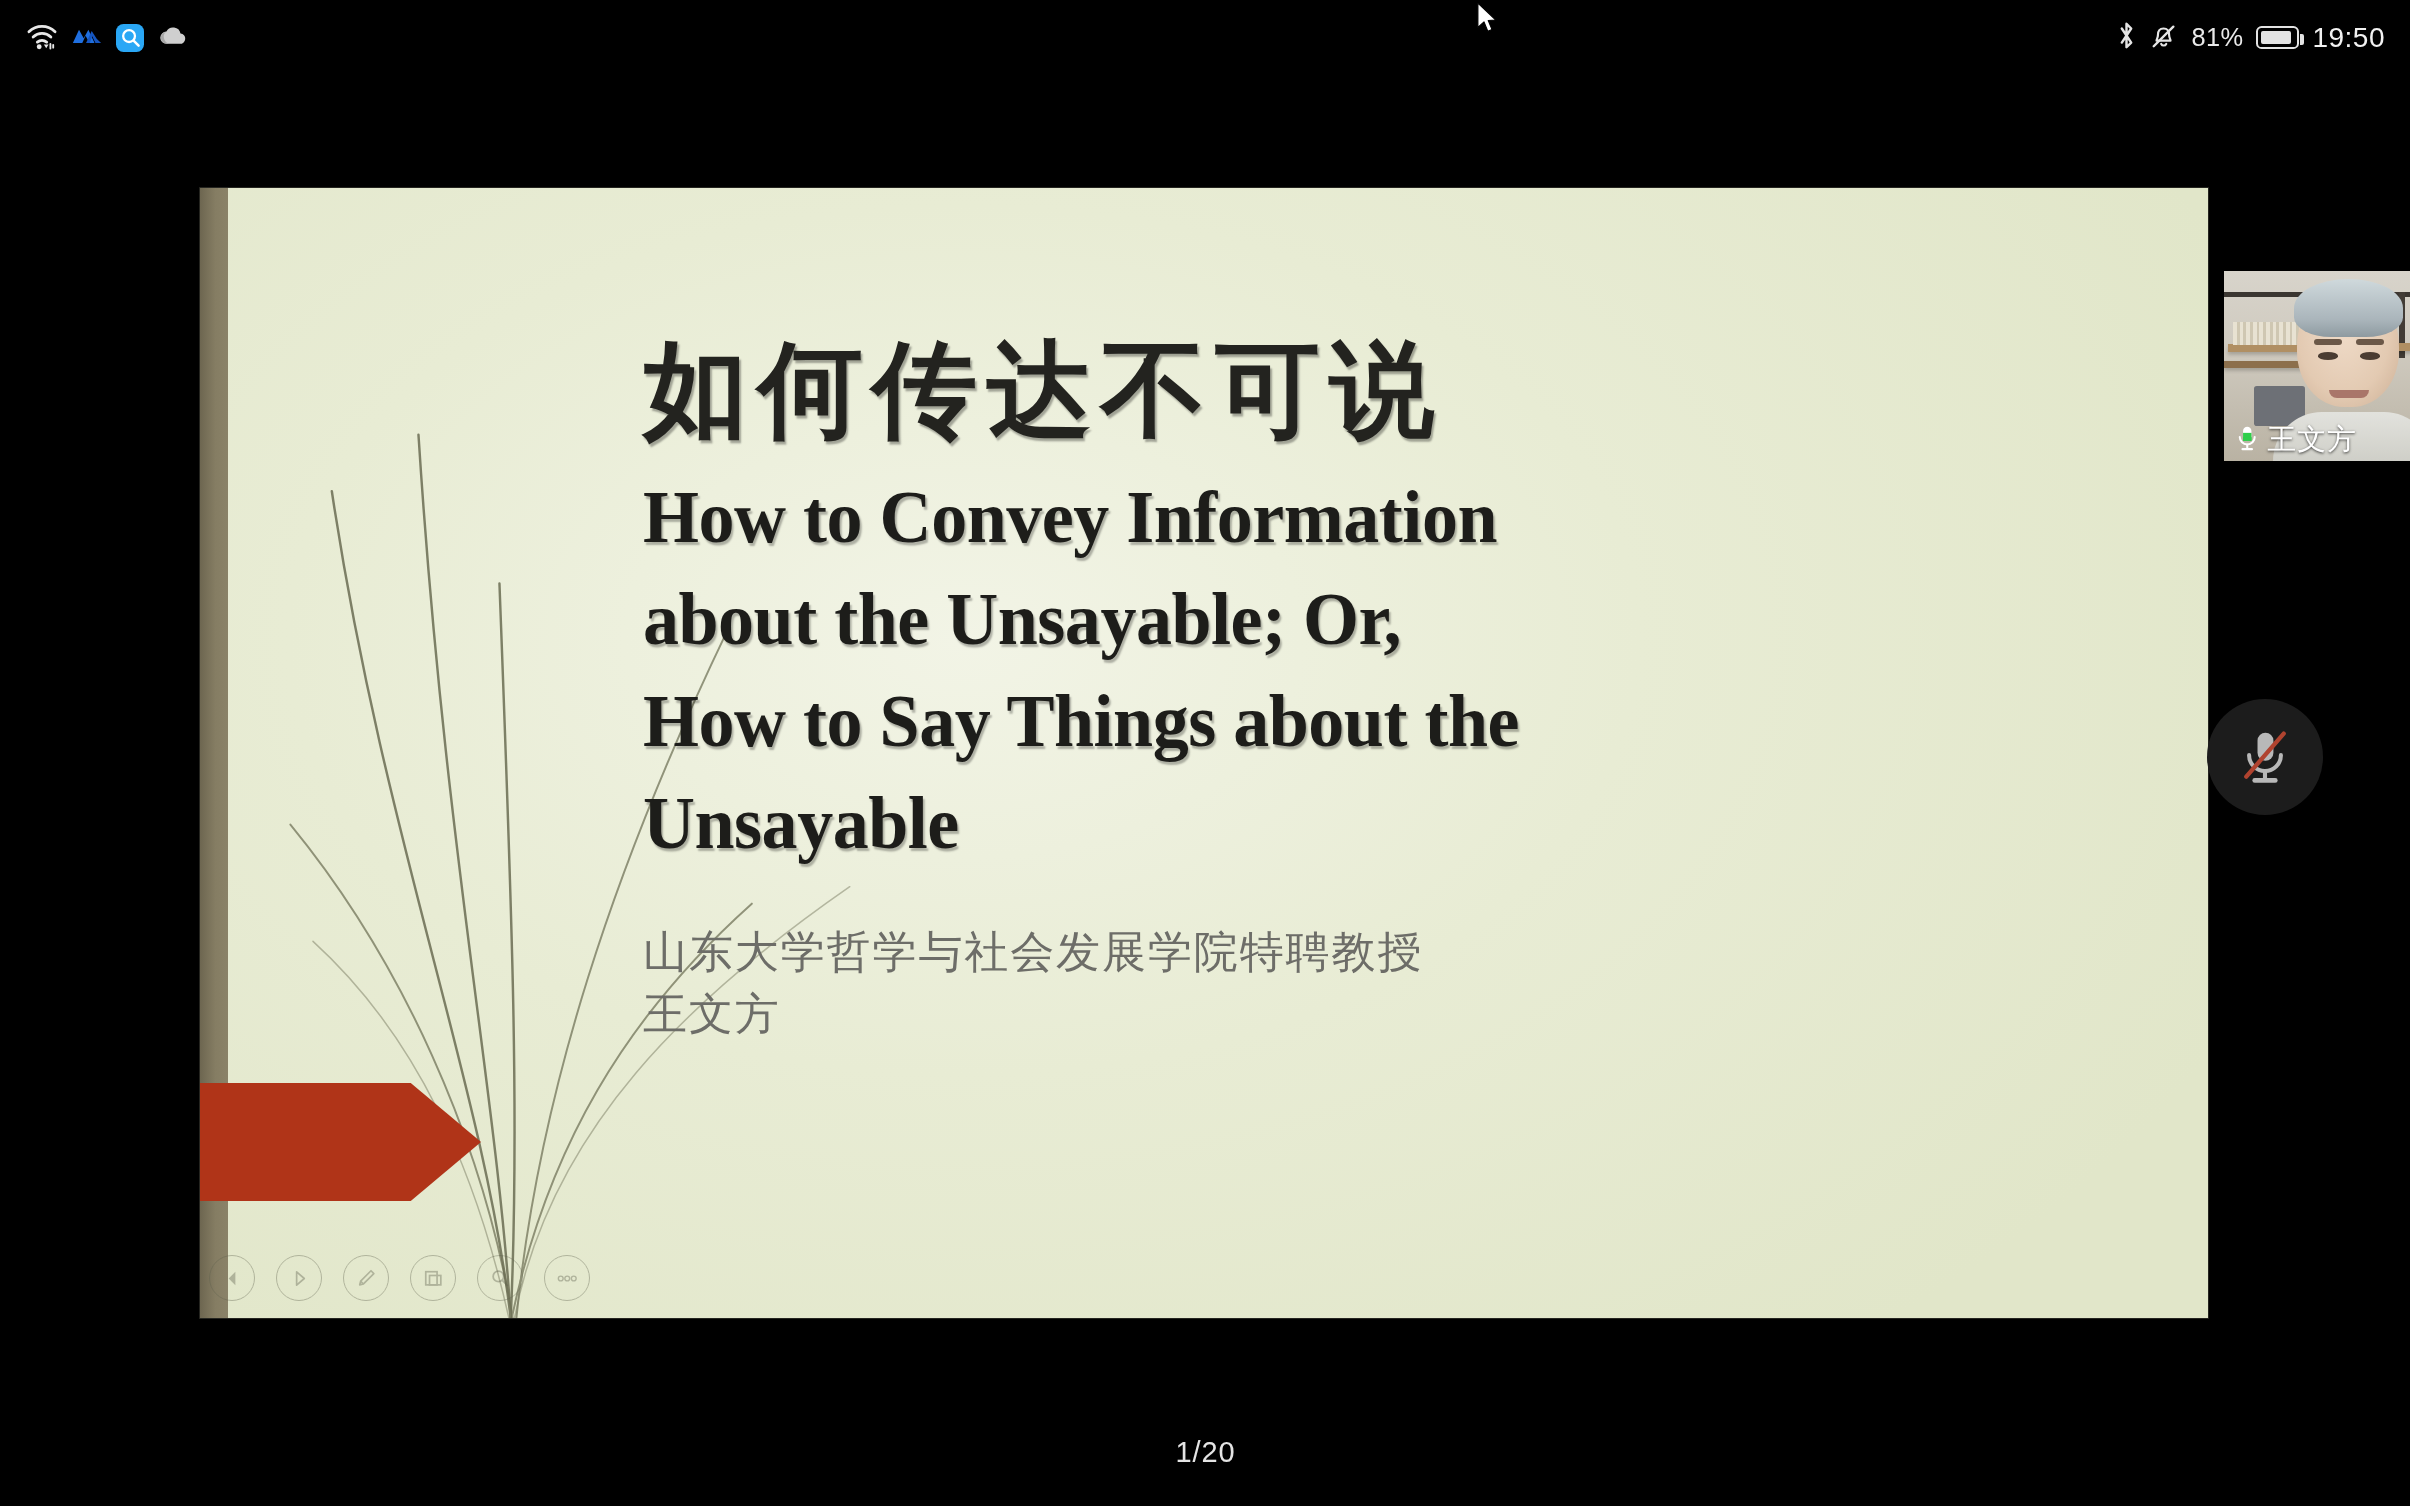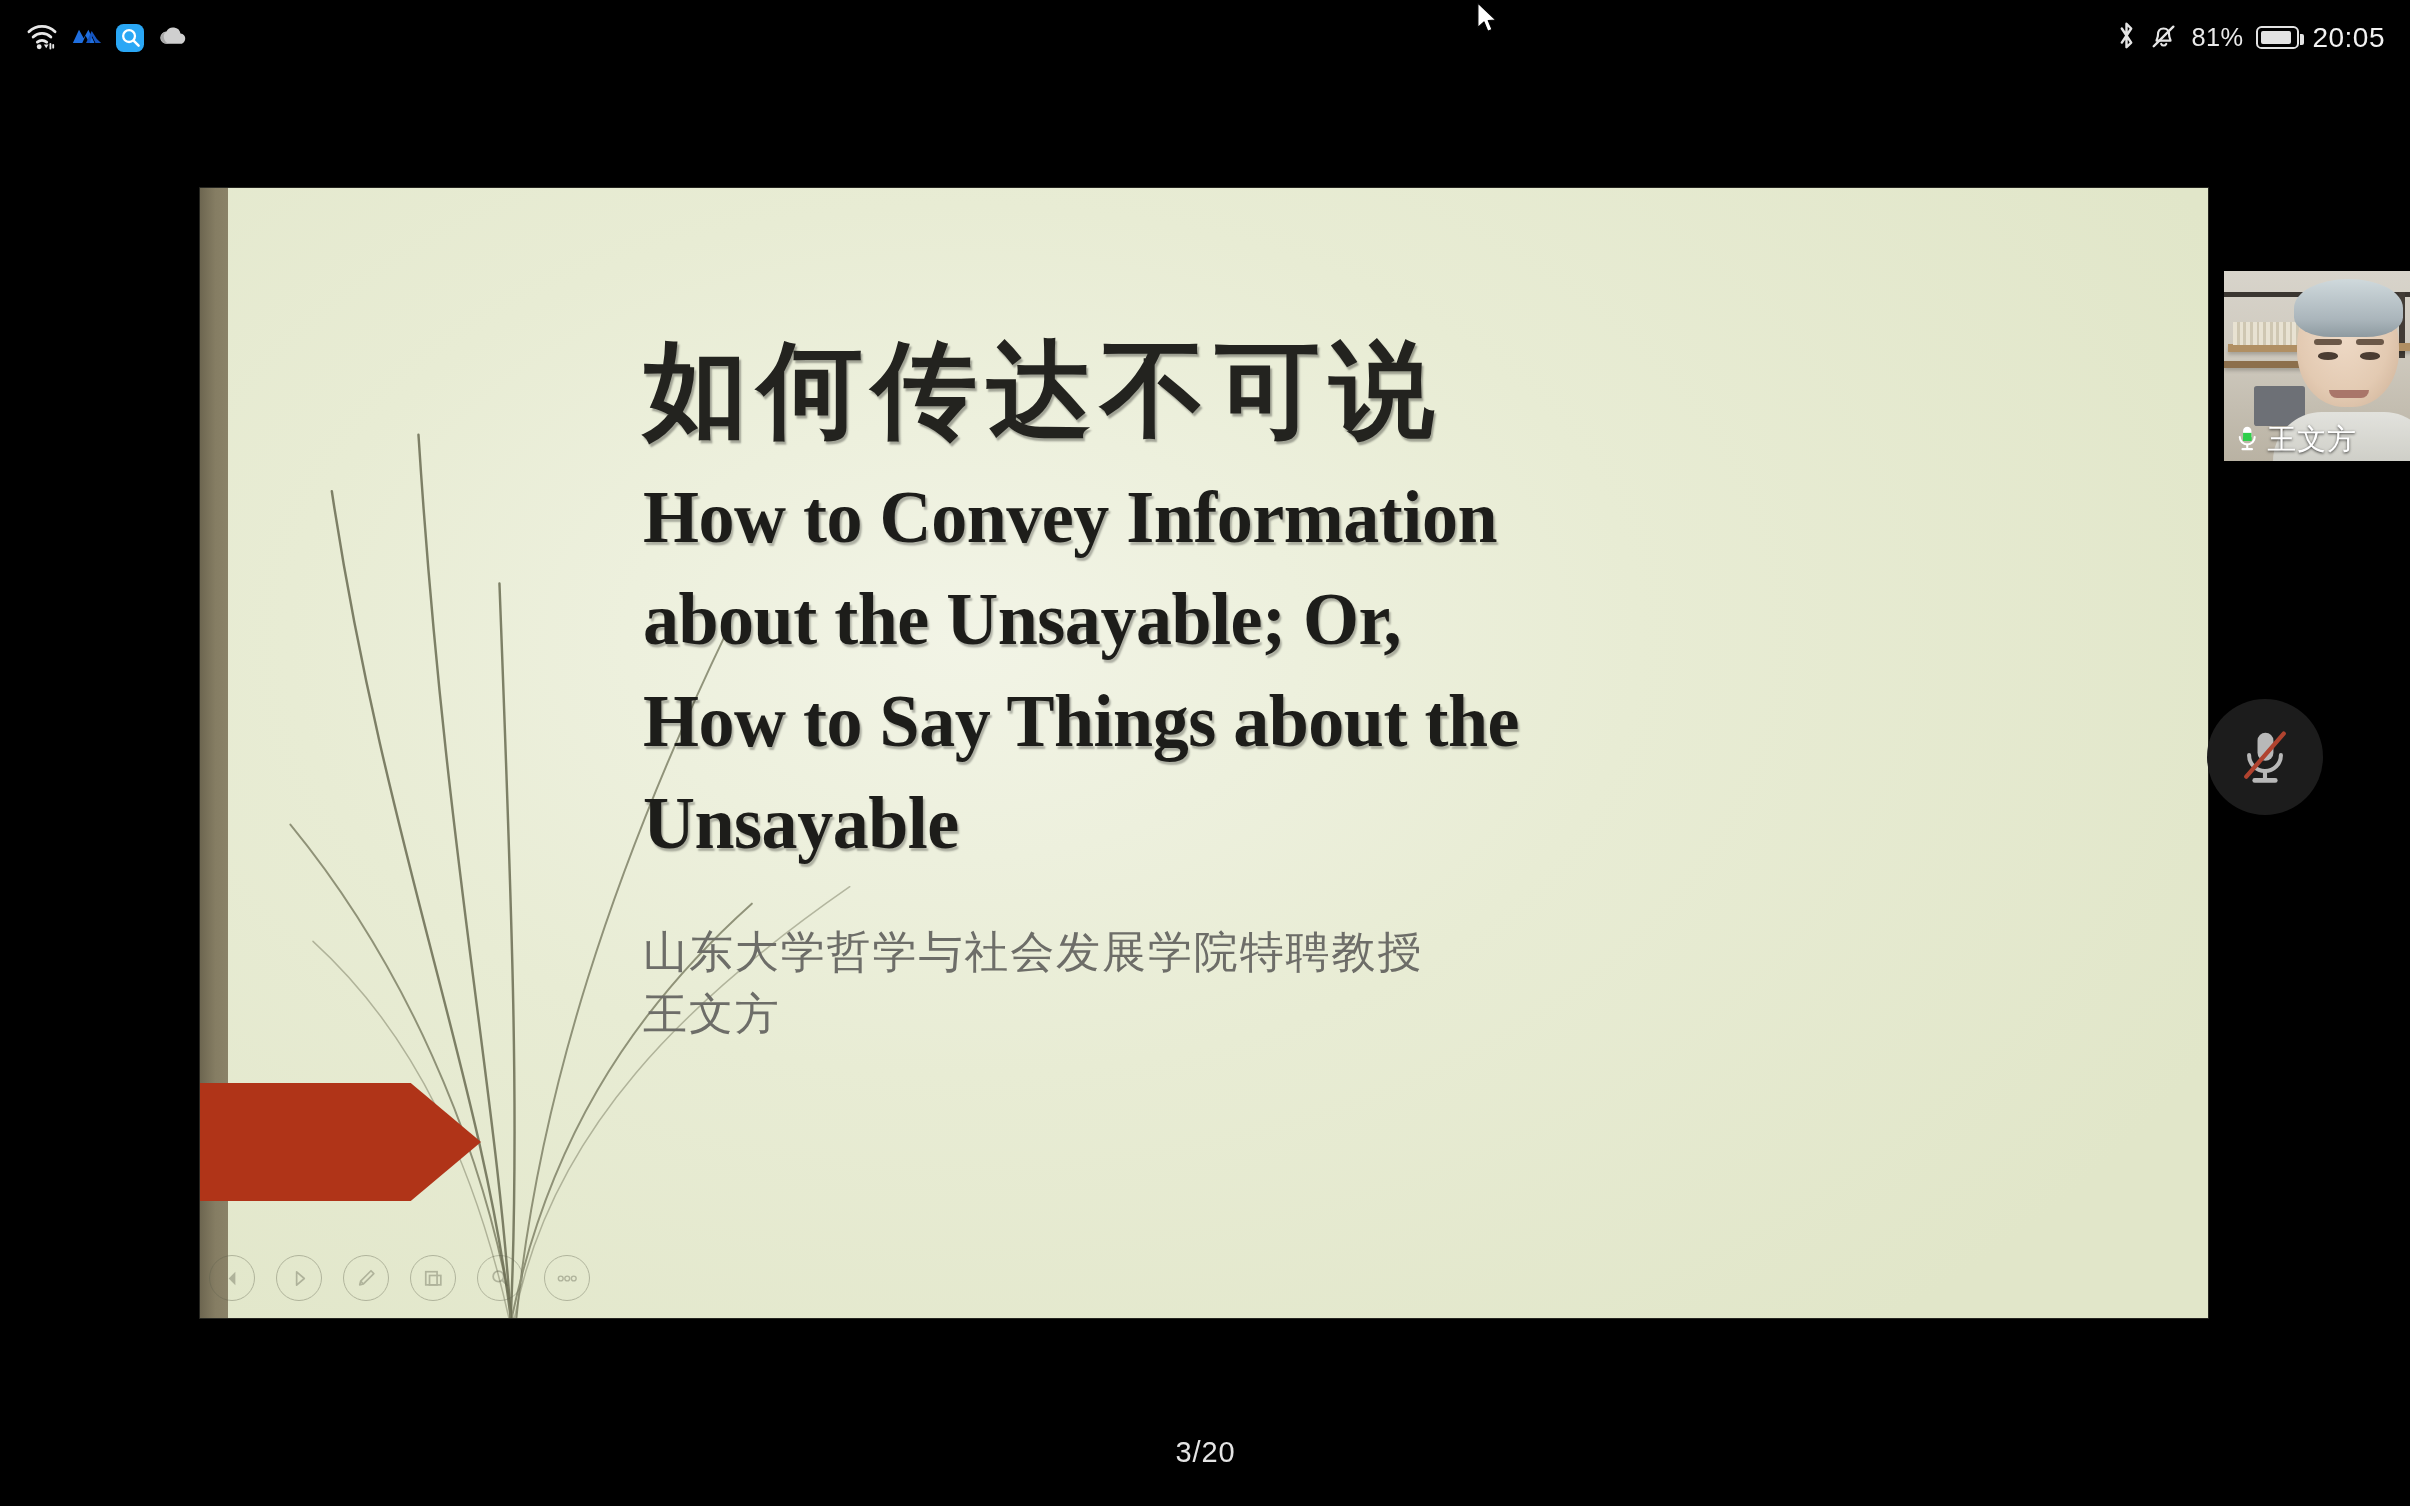--- a/index.html
+++ b/index.html
@@ -273,21 +273,21 @@
         <path d="M4 27 L25 6" stroke="#e5e5e5" stroke-width="2.6" stroke-linecap="round"></path>
       </svg>
     </span>
 
     <span class="status-text">81%</span>
 
     <span class="battery">
       <span class="fill"></span>
     </span>
 
-    <span class="clock">20:05</span>
+    <span class="clock">19:50</span>
 
   </div>
 </div>
 
 <div id="slide-stage">
 
   <div id="slide-bg"></div>
 
   <div id="slide-left-band"></div>
 
@@ -406,20 +406,20 @@
 <div id="mic-fab">
   <svg width="58" height="64" viewBox="0 0 62 68">
     <rect x="23" y="8" width="17" height="30" rx="8.5" fill="#b8b8b8"></rect>
     <path d="M14 32 a17 17 0 0 0 34 0" fill="none" stroke="#b8b8b8" stroke-width="4.4" stroke-linecap="round"></path>
     <path d="M31 49 L31 57" stroke="#b8b8b8" stroke-width="4.4" stroke-linecap="round"></path>
     <path d="M20 59 L42 59" stroke="#b8b8b8" stroke-width="5" stroke-linecap="round"></path>
     <path d="M11 55 L51 9" stroke="#b0432f" stroke-width="4.6" stroke-linecap="round"></path>
   </svg>
 </div>
 
-<div id="page-indicator">3/20</div>
+<div id="page-indicator">1/20</div>
 
 <div id="cursor">
   <svg width="24.5" height="36" viewBox="0 0 26 38">
     <path d="M2 1 L2 27 L8.5 21 L12.5 31 L17 29 L13 19.5 L21 19 Z" fill="#ffffff" stroke="#000000" stroke-width="1.2" stroke-linejoin="round"></path>
   </svg>
 </div>
 
 
 </body></html>

